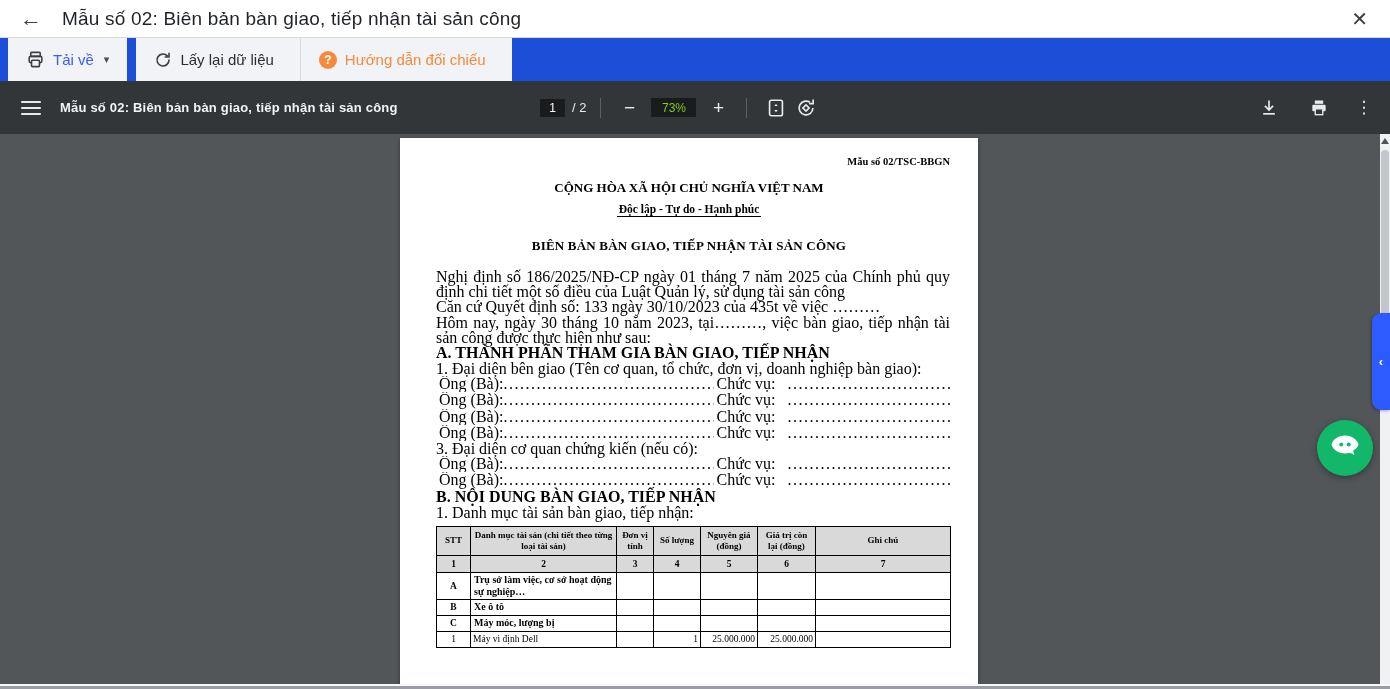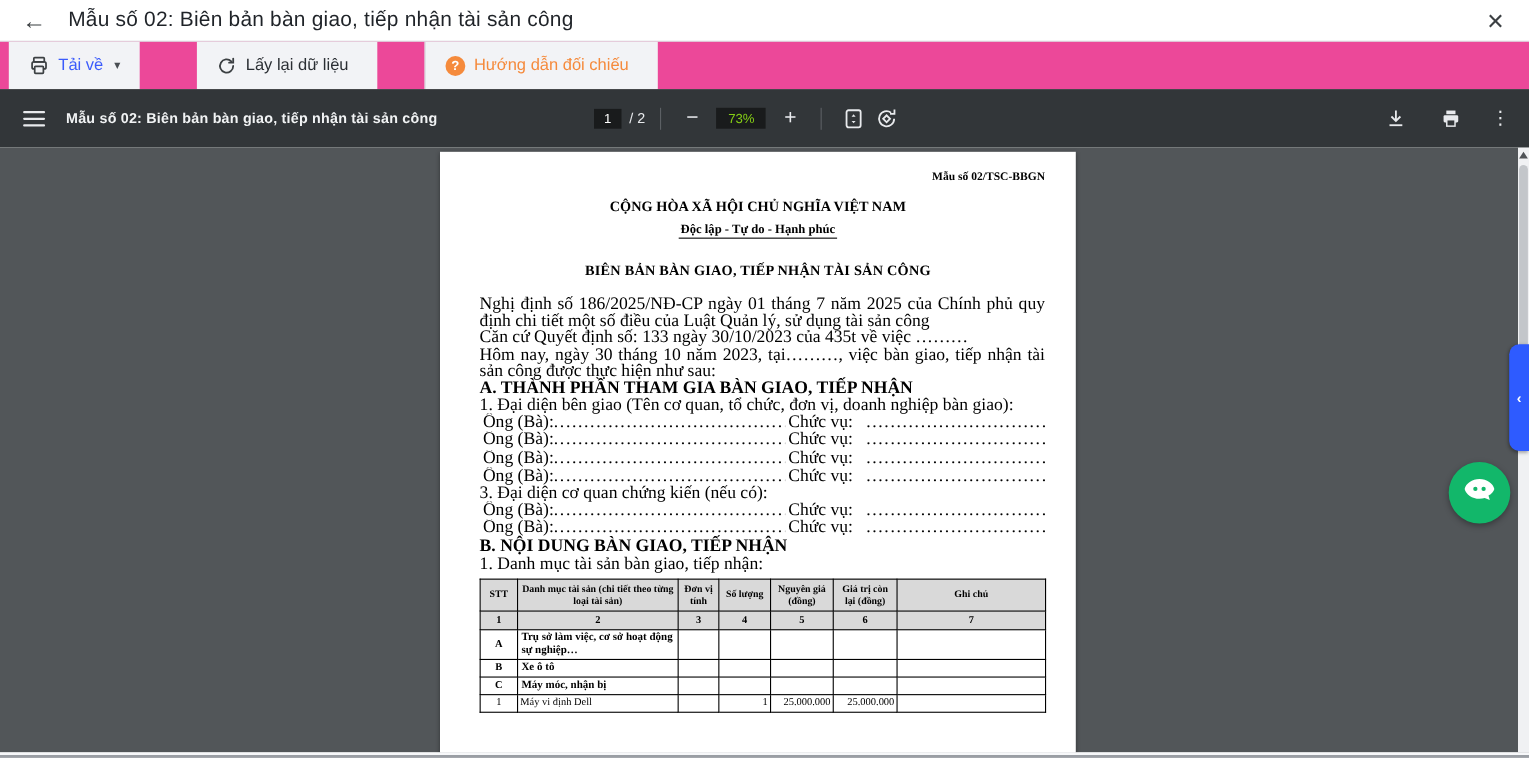--- a/index.html
+++ b/index.html
@@ -8,22 +8,22 @@
   .app { position:relative; width:1390px; height:689px; overflow:hidden; }
 
   
   .titlebar { position:absolute; top:0; left:0; width:100%; height:38px; background:#fff;
               border-bottom:1px solid #d8dade; display:flex; align-items:center; }
   .back-arrow { width:24px; margin-left:20px; font-size:22px; color:#3c4043; cursor:pointer; line-height:1; }
   .titlebar h1 { font-size:19px; font-weight:400; color:#1f2328; margin-left:18px; letter-spacing:.2px; }
   .close-x { position:absolute; right:22px; top:7px; font-size:20px; color:#3c4043; cursor:pointer; }
 
   
-  .actionbar { position:absolute; top:38px; left:0; width:100%; height:43px; background:#ec4899;
-               display:flex; align-items:stretch;gap:43px; }
+  .actionbar { position:absolute; top:38px; left:0; width:100%; height:43px; background:#1d4ed8;
+               display:flex; align-items:stretch; }
   .panel { background:#f2f3f6; display:flex; align-items:center; padding:0 18px; cursor:pointer; }
   .panel.first { margin-left:8px; }
   .panel.gap { margin-left:9px; }
   .panel.bordered { border-left:1px solid #d5d8dd; }
   .btn-label { font-size:15px; margin:0 8px; }
   .blue { color:#3b5bfb; }
   .dark { color:#2a2e33; }
   .orange { color:#f58a3c; }
   .caret { font-size:11px; color:#4a4e53; margin-left:2px; }
   .help-badge { width:18px; height:18px; border-radius:50%; background:#f58a3c; color:#fff;
@@ -313,21 +313,21 @@
           <td class="c">B</td>
               <td class="name">Xe ô tô</td>
           <td></td>
               <td class="r"></td>
           <td class="r"></td>
               <td class="r"></td>
           <td></td>
         </tr>
         <tr class="brow cat">
           <td class="c">C</td>
-              <td class="name">Máy móc, nhận bị</td>
+              <td class="name">Máy móc, lượng bị</td>
           <td></td>
               <td class="r"></td>
           <td class="r"></td>
               <td class="r"></td>
           <td></td>
         </tr>
         <tr class="brow">
           <td class="c">1</td>
               <td class="name">Máy vi định Dell</td>
           <td></td>

